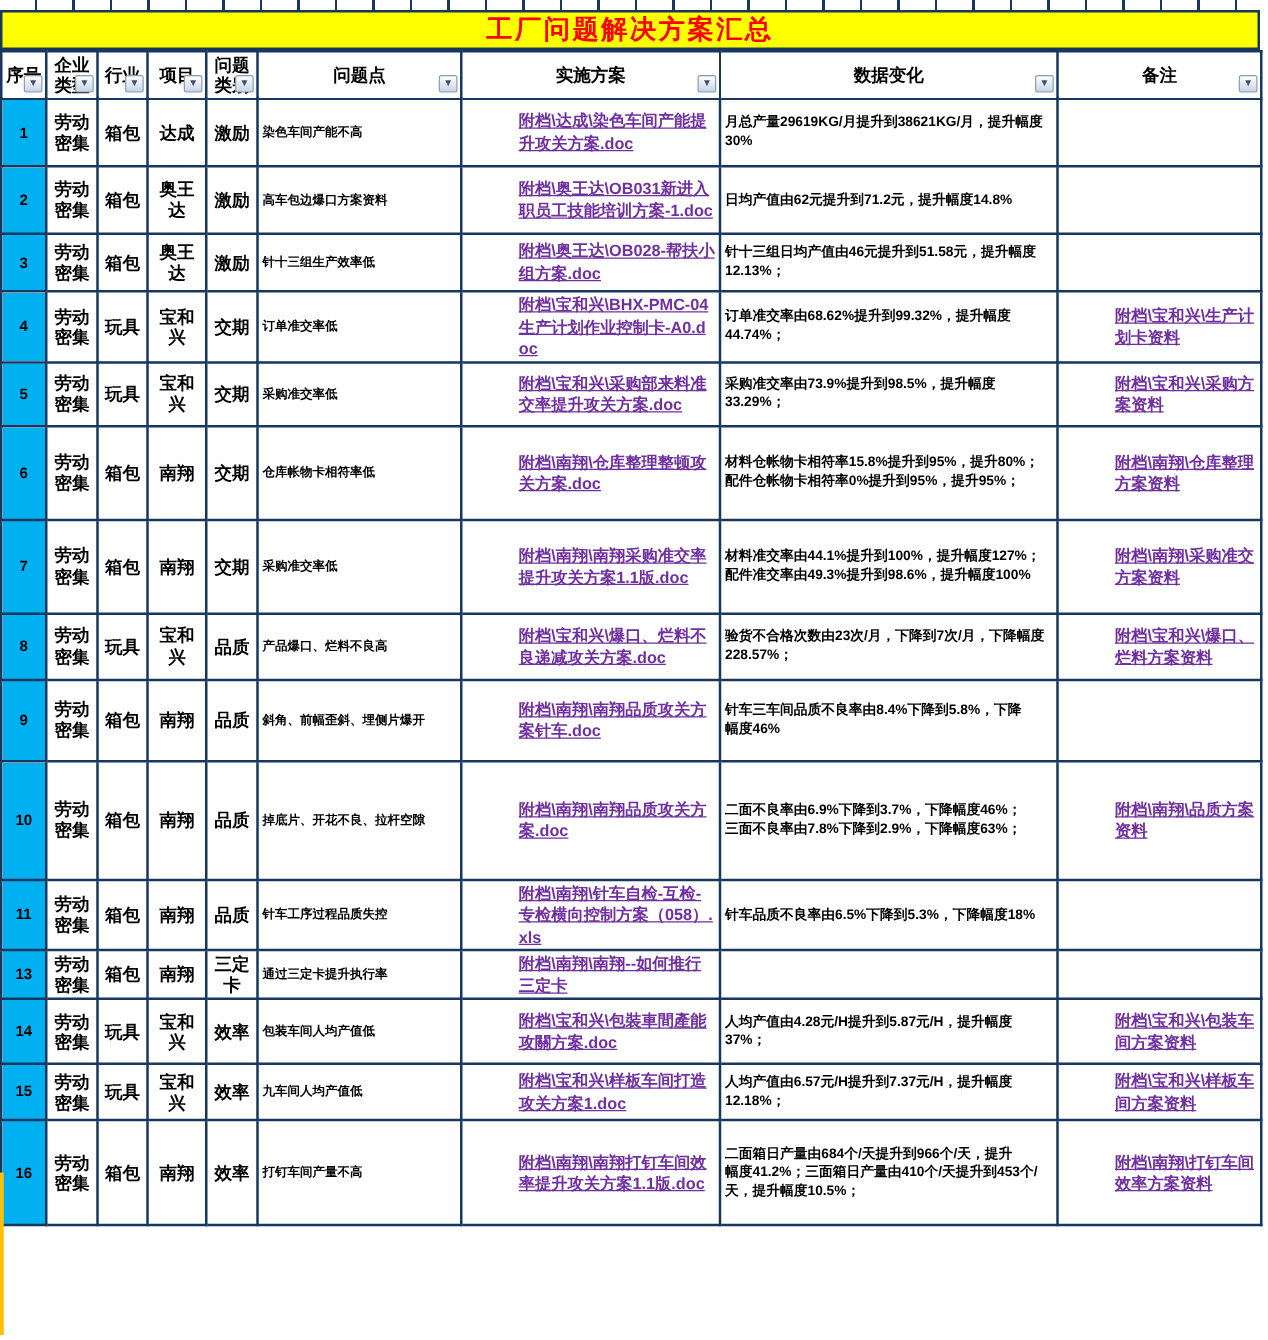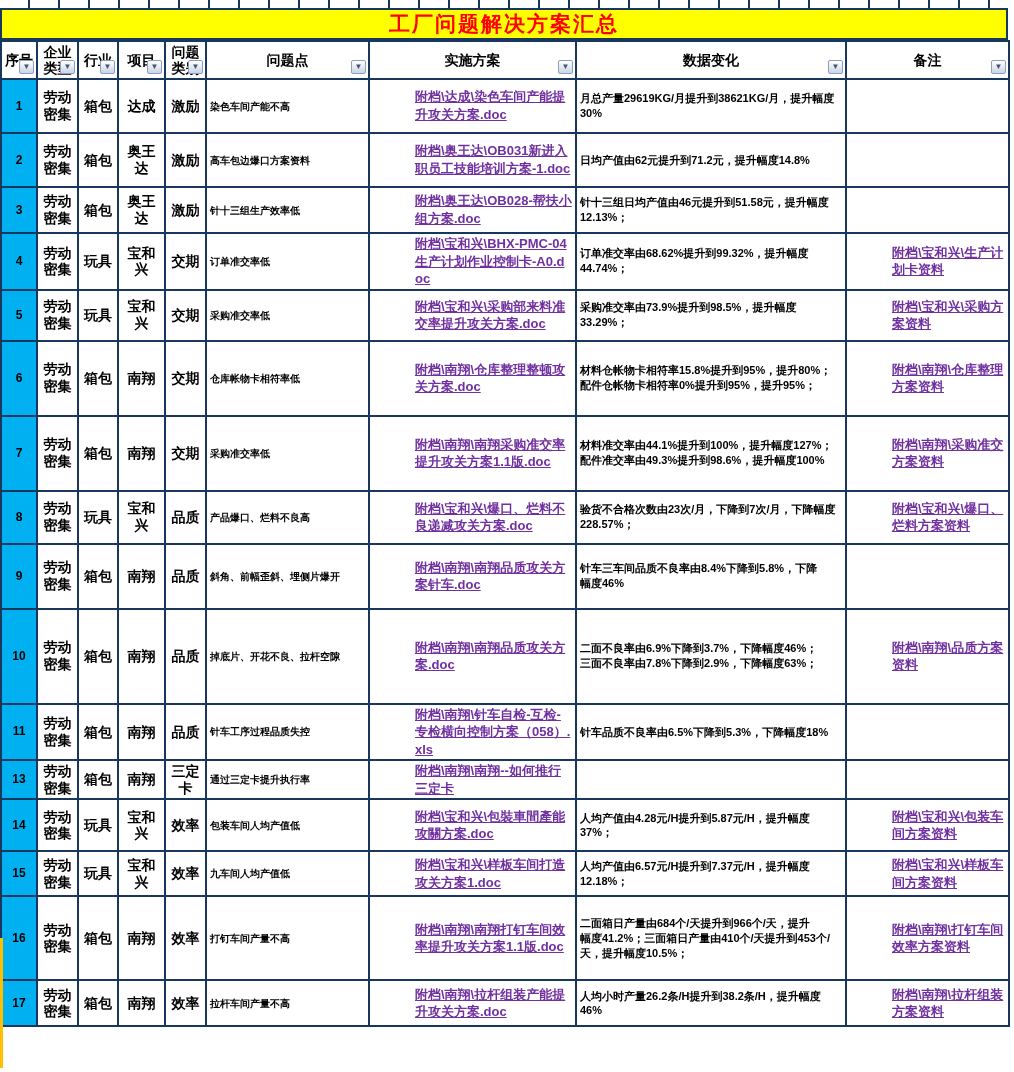--- a/index.html
+++ b/index.html
@@ -241,27 +241,16 @@
           <td class="center">劳动密集</td>
           <td class="center">箱包</td>
           <td class="center">南翔</td>
           <td class="center">效率</td>
           <td class="problem">打钉车间产量不高</td>
           <td class="plan"><a class="doclink" href="#">附档\南翔\南翔打钉车间效率提升攻关方案1.1版.doc</a></td>
           <td class="datachange">二面箱日产量由684个/天提升到966个/天，提升
 幅度41.2%；三面箱日产量由410个/天提升到453个/天，提升幅度10.5%；</td>
           <td class="note"><a class="doclink" href="#">附档\南翔\打钉车间效率方案资料</a></td>
         </tr>
-        <tr style="height: 46px;">
-          <td class="seq">17</td>
-          <td class="center">劳动密集</td>
-          <td class="center">箱包</td>
-          <td class="center">南翔</td>
-          <td class="center">效率</td>
-          <td class="problem">拉杆车间产量不高</td>
-          <td class="plan"><a class="doclink" href="#">附档\南翔\拉杆组装产能提升攻关方案.doc</a></td>
-          <td class="datachange">人均小时产量26.2条/H提升到38.2条/H，提升幅度46%</td>
-          <td class="note"><a class="doclink" href="#">附档\南翔\拉杆组装方案资料</a></td>
-        </tr>
       </tbody>
   </table>
   <div class="selection-marker"></div>
 </div>
 
 </body></html>

